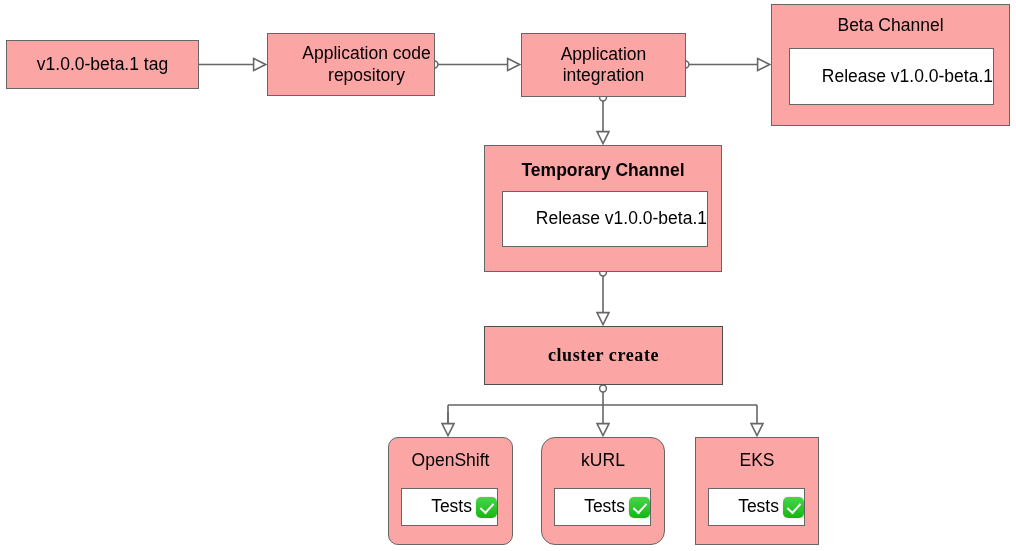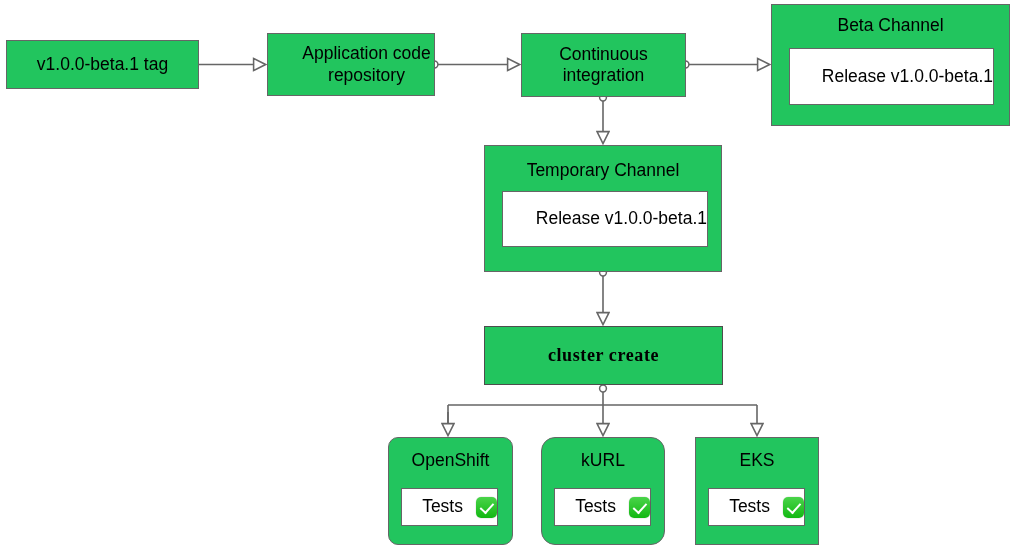--- a/index.html
+++ b/index.html
@@ -23,21 +23,21 @@
     position: absolute;
     left: 0;
     top: 0;
     width: 1016px;
     height: 551px;
     pointer-events: none;
   }
   .node {
     position: absolute;
     box-sizing: border-box;
-    background: #22c55e;
+    background: #fca5a5;
     border: 1.6px solid #666666;
     display: flex;
     align-items: center;
     justify-content: center;
     text-align: center;
     color: #000000;
     font-size: 17.5px;
     line-height: 1.22;
     white-space: pre-line;
   }
@@ -69,21 +69,21 @@
     font-family: Liberation Serif, serif;
     font-weight: bold;
     font-size: 18px;
     letter-spacing: 0.6px;
     border: 1.9px solid #4d4d4d;
   }
   .tests-row {
     display: flex;
     align-items: center;
     justify-content: center;
-    gap: 13px;
+    gap: 4px;
   }
   .check-badge {
     display: inline-block;
     width: 21px;
     height: 21px;
     border-radius: 5px;
     background: linear-gradient(#4ad44a, #12b812);
     position: relative;
     box-shadow: 0 0 0 0.5px rgba(0,0,0,0.10);
     flex: 0 0 auto;
@@ -139,33 +139,33 @@
   <div class="node" style="left:6px; top:40px; width:193px; height:49px;">
     <span>v1.0.0-beta.1 tag</span>
   </div>
 
   <div class="node" style="left:267px; top:33px; width:168px; height:63px;padding-left:31px;">
     <span>Application code
 repository</span>
   </div>
 
   <div class="node" style="left:521px; top:33px; width:165px; height:64px;">
-    <span>Continuous
+    <span>Application
 integration</span>
   </div>
 
   <div class="node container" style="left:771px; top:4px; width:239px; height:122px;">
     <div class="container-title" style="top:10px;">Beta Channel</div>
     <div class="inner-box" style="left:17px; top:43px; width:205px; height:57px;">
       <span>Release v1.0.0-beta.1</span>
     </div>
   </div>
 
   <div class="node container" style="left:484px; top:145px; width:238px; height:127px;">
-    <div class="container-title" style="top:14px;">Temporary Channel</div>
+    <div class="container-title" style="top:14px;font-weight:bold;">Temporary Channel</div>
     <div class="inner-box" style="left:17px; top:45px; width:206px; height:56px;">
       <span>Release v1.0.0-beta.1</span>
     </div>
   </div>
 
   <div class="node mono-node" style="left:484px; top:326px; width:239px; height:59px;">
     <span>cluster create</span>
   </div>
 
   <div class="node container" style="left:388px; top:437px; width:125px; height:108px;border-radius:10px;">

